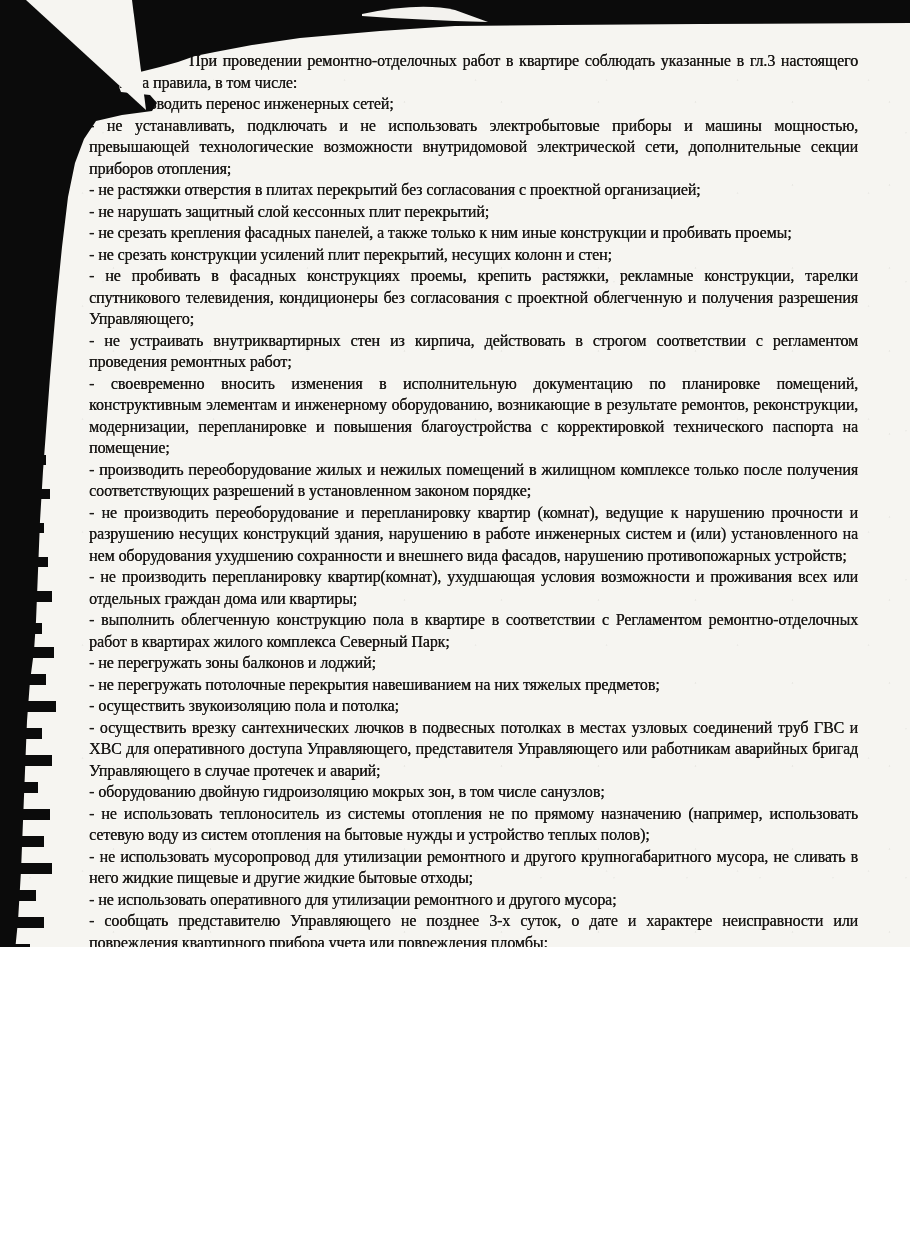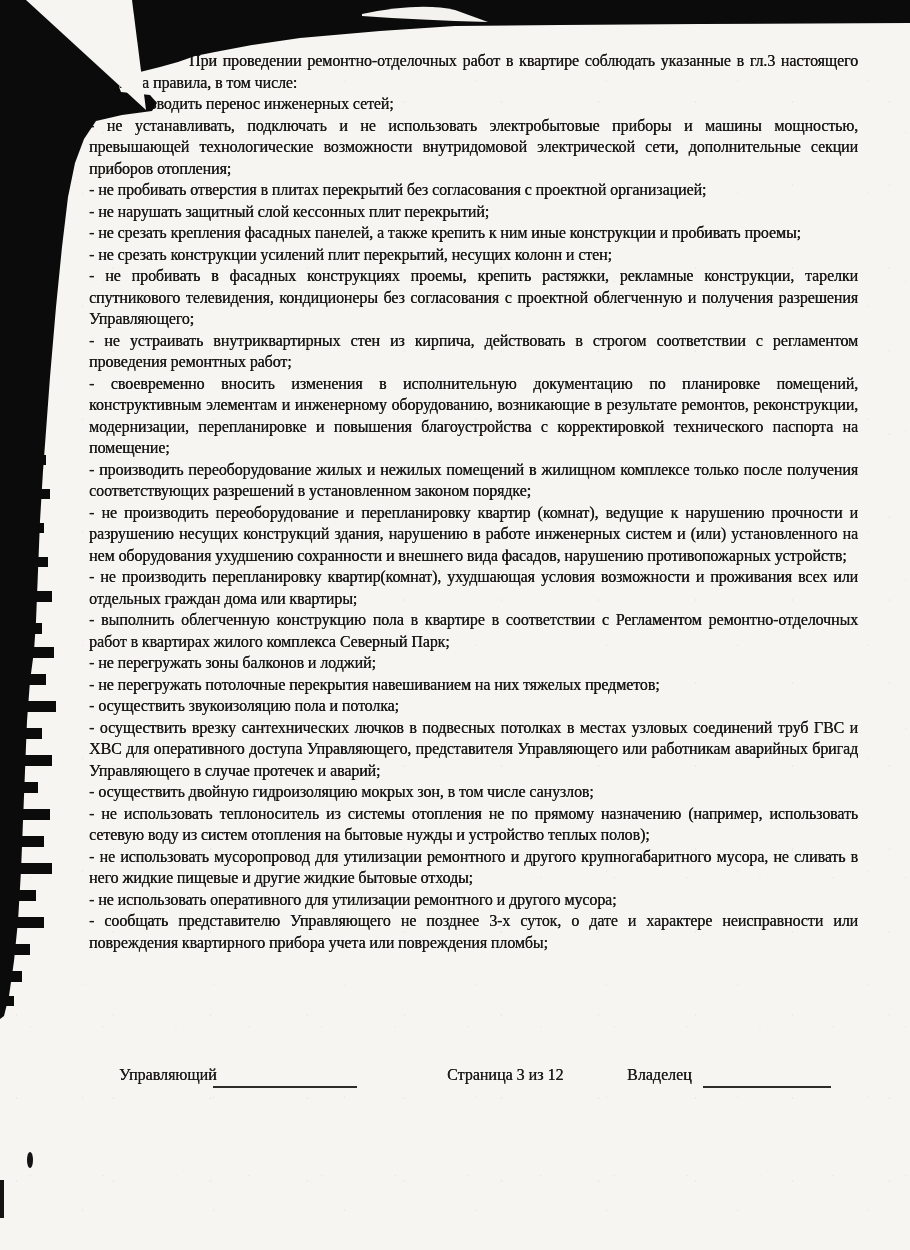--- a/index.html
+++ b/index.html
@@ -1,18 +1,18 @@
 <!DOCTYPE html>
 <html><head>
 <meta charset="utf-8">
 <style>
   html,body{margin:0;padding:0;background:#ffffff;}
   .page{
     position:relative;
-    width:910px;height:1250px;
+    width:910px;height:947px;
     overflow:hidden;
     background-color:#f6f5f1;
     background-image:
       radial-gradient(circle at 17% 23%, rgba(80,78,66,0.07) 0.6px, transparent 1.2px),
       radial-gradient(circle at 63% 71%, rgba(80,78,66,0.06) 0.6px, transparent 1.2px),
       radial-gradient(circle at 41% 89%, rgba(80,78,66,0.05) 0.6px, transparent 1.2px);
     background-size:97px 83px,131px 113px,73px 149px;
     font-family:"Liberation Serif", serif;
   }
   .body-text{
@@ -48,36 +48,36 @@
 </head>
 <body>
 
 <div class="page">
 
   <div class="body-text">
     <p class="intro-l1">При проведении ремонтно-отделочных работ в квартире соблюдать указанные в гл.3 настоящего</p>
     <p class="intro-l2">договора правила, в том числе:</p>
     <p class="rule">- не производить перенос инженерных сетей;</p>
     <p class="rule">- не устанавливать, подключать и не использовать электробытовые приборы и машины мощностью, превышающей технологические возможности внутридомовой электрической сети, дополнительные секции приборов отопления;</p>
-    <p class="rule">- не пробивать отверстия в плитах перекрытий без согласования с проектной организацией;</p>
+    <p class="rule">- не растяжки отверстия в плитах перекрытий без согласования с проектной организацией;</p>
     <p class="rule">- не нарушать защитный слой кессонных плит перекрытий;</p>
-    <p class="rule">- не срезать крепления фасадных панелей, а также крепить к ним иные конструкции и пробивать проемы;</p>
+    <p class="rule">- не срезать крепления фасадных панелей, а также только к ним иные конструкции и пробивать проемы;</p>
     <p class="rule">- не срезать конструкции усилений плит перекрытий, несущих колонн и стен;</p>
     <p class="rule">- не пробивать в фасадных конструкциях проемы, крепить растяжки, рекламные конструкции, тарелки спутникового телевидения, кондиционеры без согласования с проектной облегченную и получения разрешения Управляющего;</p>
     <p class="rule">- не устраивать внутриквартирных стен из кирпича, действовать в строгом соответствии с регламентом проведения ремонтных работ;</p>
     <p class="rule">- своевременно вносить изменения в исполнительную документацию по планировке помещений, конструктивным элементам и инженерному оборудованию, возникающие в результате ремонтов, реконструкции, модернизации, перепланировке и повышения благоустройства с корректировкой технического паспорта на помещение;</p>
     <p class="rule">- производить переоборудование жилых и нежилых помещений в жилищном комплексе только после получения соответствующих разрешений в установленном законом порядке;</p>
     <p class="rule">- не производить переоборудование и перепланировку квартир (комнат), ведущие к нарушению прочности и разрушению несущих конструкций здания, нарушению в работе инженерных систем и (или) установленного на нем оборудования ухудшению сохранности и внешнего вида фасадов, нарушению противопожарных устройств;</p>
     <p class="rule">- не производить перепланировку квартир(комнат), ухудшающая условия возможности и проживания всех или отдельных граждан дома или квартиры;</p>
     <p class="rule">- выполнить облегченную конструкцию пола в квартире в соответствии с Регламентом ремонтно-отделочных работ в квартирах жилого комплекса Северный Парк;</p>
     <p class="rule">- не перегружать зоны балконов и лоджий;</p>
     <p class="rule">- не перегружать потолочные перекрытия навешиванием на них тяжелых предметов;</p>
     <p class="rule">- осуществить звукоизоляцию пола и потолка;</p>
     <p class="rule">- осуществить врезку сантехнических лючков в подвесных потолках в местах узловых соединений труб ГВС и ХВС для оперативного доступа Управляющего, представителя Управляющего или работникам аварийных бригад Управляющего в случае протечек и аварий;</p>
-    <p class="rule">- осуществить двойную гидроизоляцию мокрых зон, в том числе санузлов;</p>
+    <p class="rule">- оборудованию двойную гидроизоляцию мокрых зон, в том числе санузлов;</p>
     <p class="rule">- не использовать теплоноситель из системы отопления не по прямому назначению (например, использовать сетевую воду из систем отопления на бытовые нужды и устройство теплых полов);</p>
     <p class="rule">- не использовать мусоропровод для утилизации ремонтного и другого крупногабаритного мусора, не сливать в него жидкие пищевые и другие жидкие бытовые отходы;</p>
     <p class="rule">- не использовать оперативного для утилизации ремонтного и другого мусора;</p>
     <p class="rule">- сообщать представителю Управляющего не позднее 3-х суток, о дате и характере неисправности или повреждения квартирного прибора учета или повреждения пломбы;</p>
   </div>
 
   <span class="footer-label f-manager">Управляющий</span>
   <span class="sig-line sig-manager"></span>
   <span class="footer-label f-page">Страница 3 из 12</span>
   <span class="footer-label f-owner">Владелец</span>

